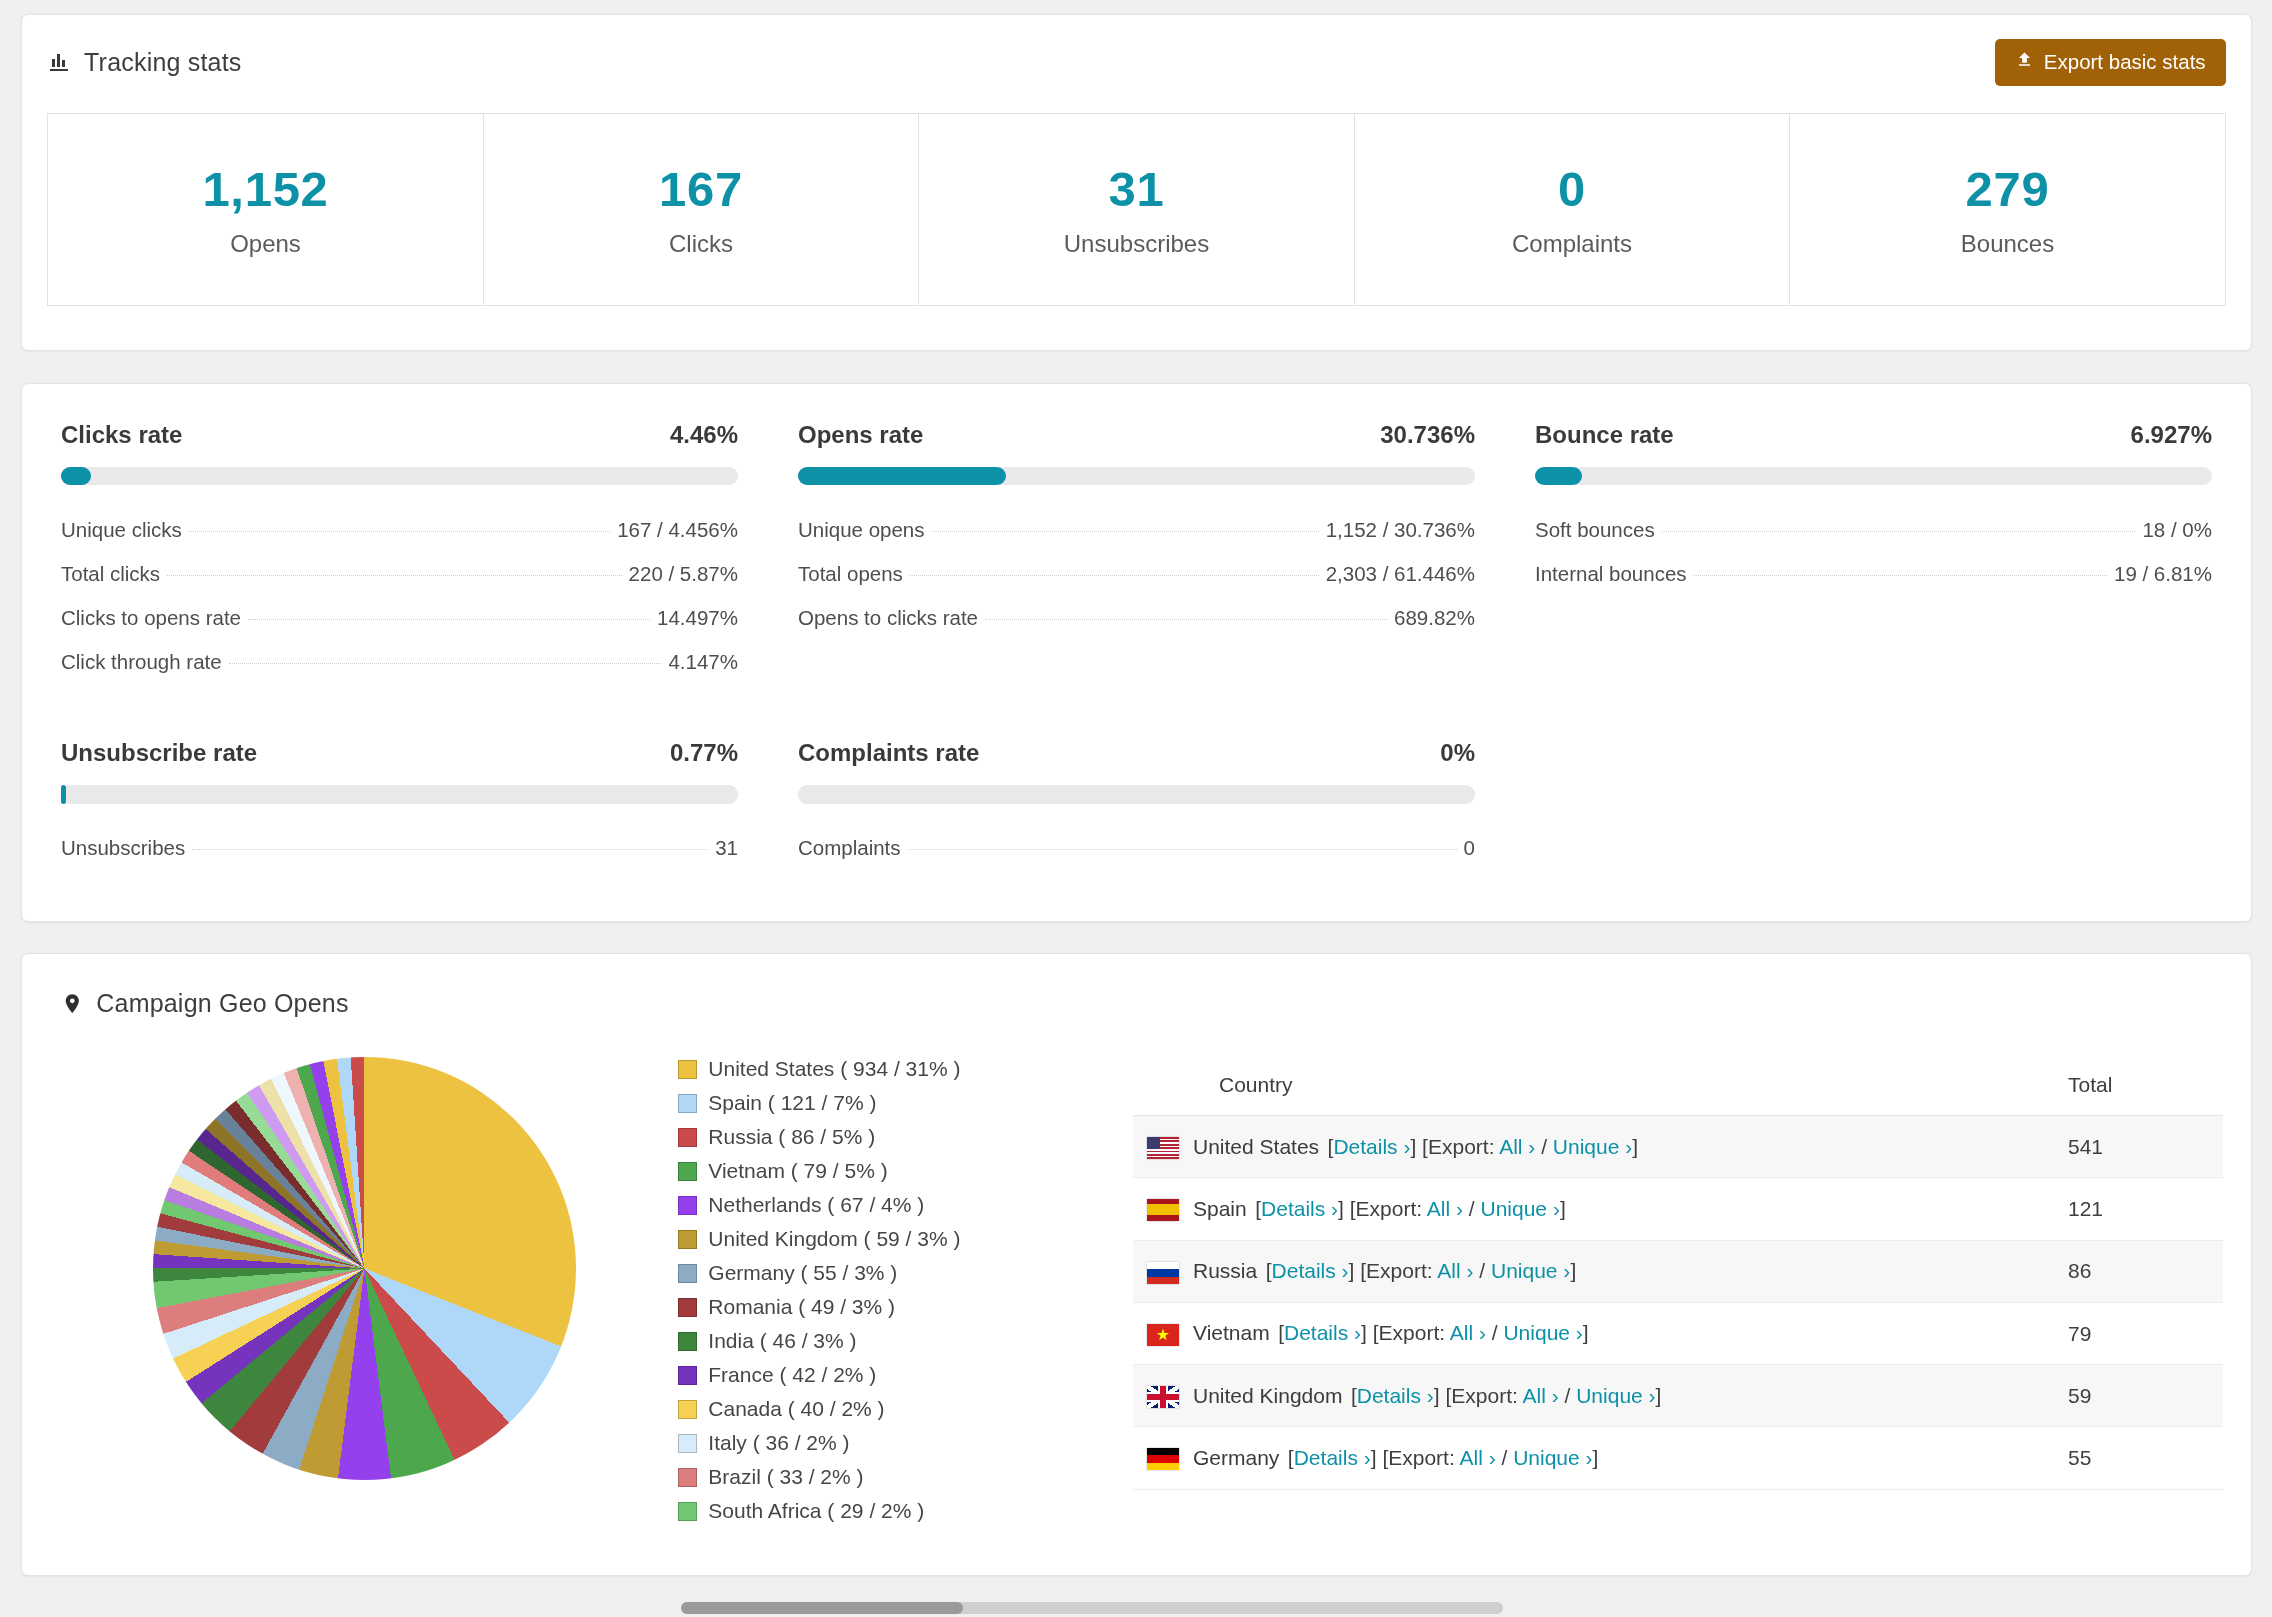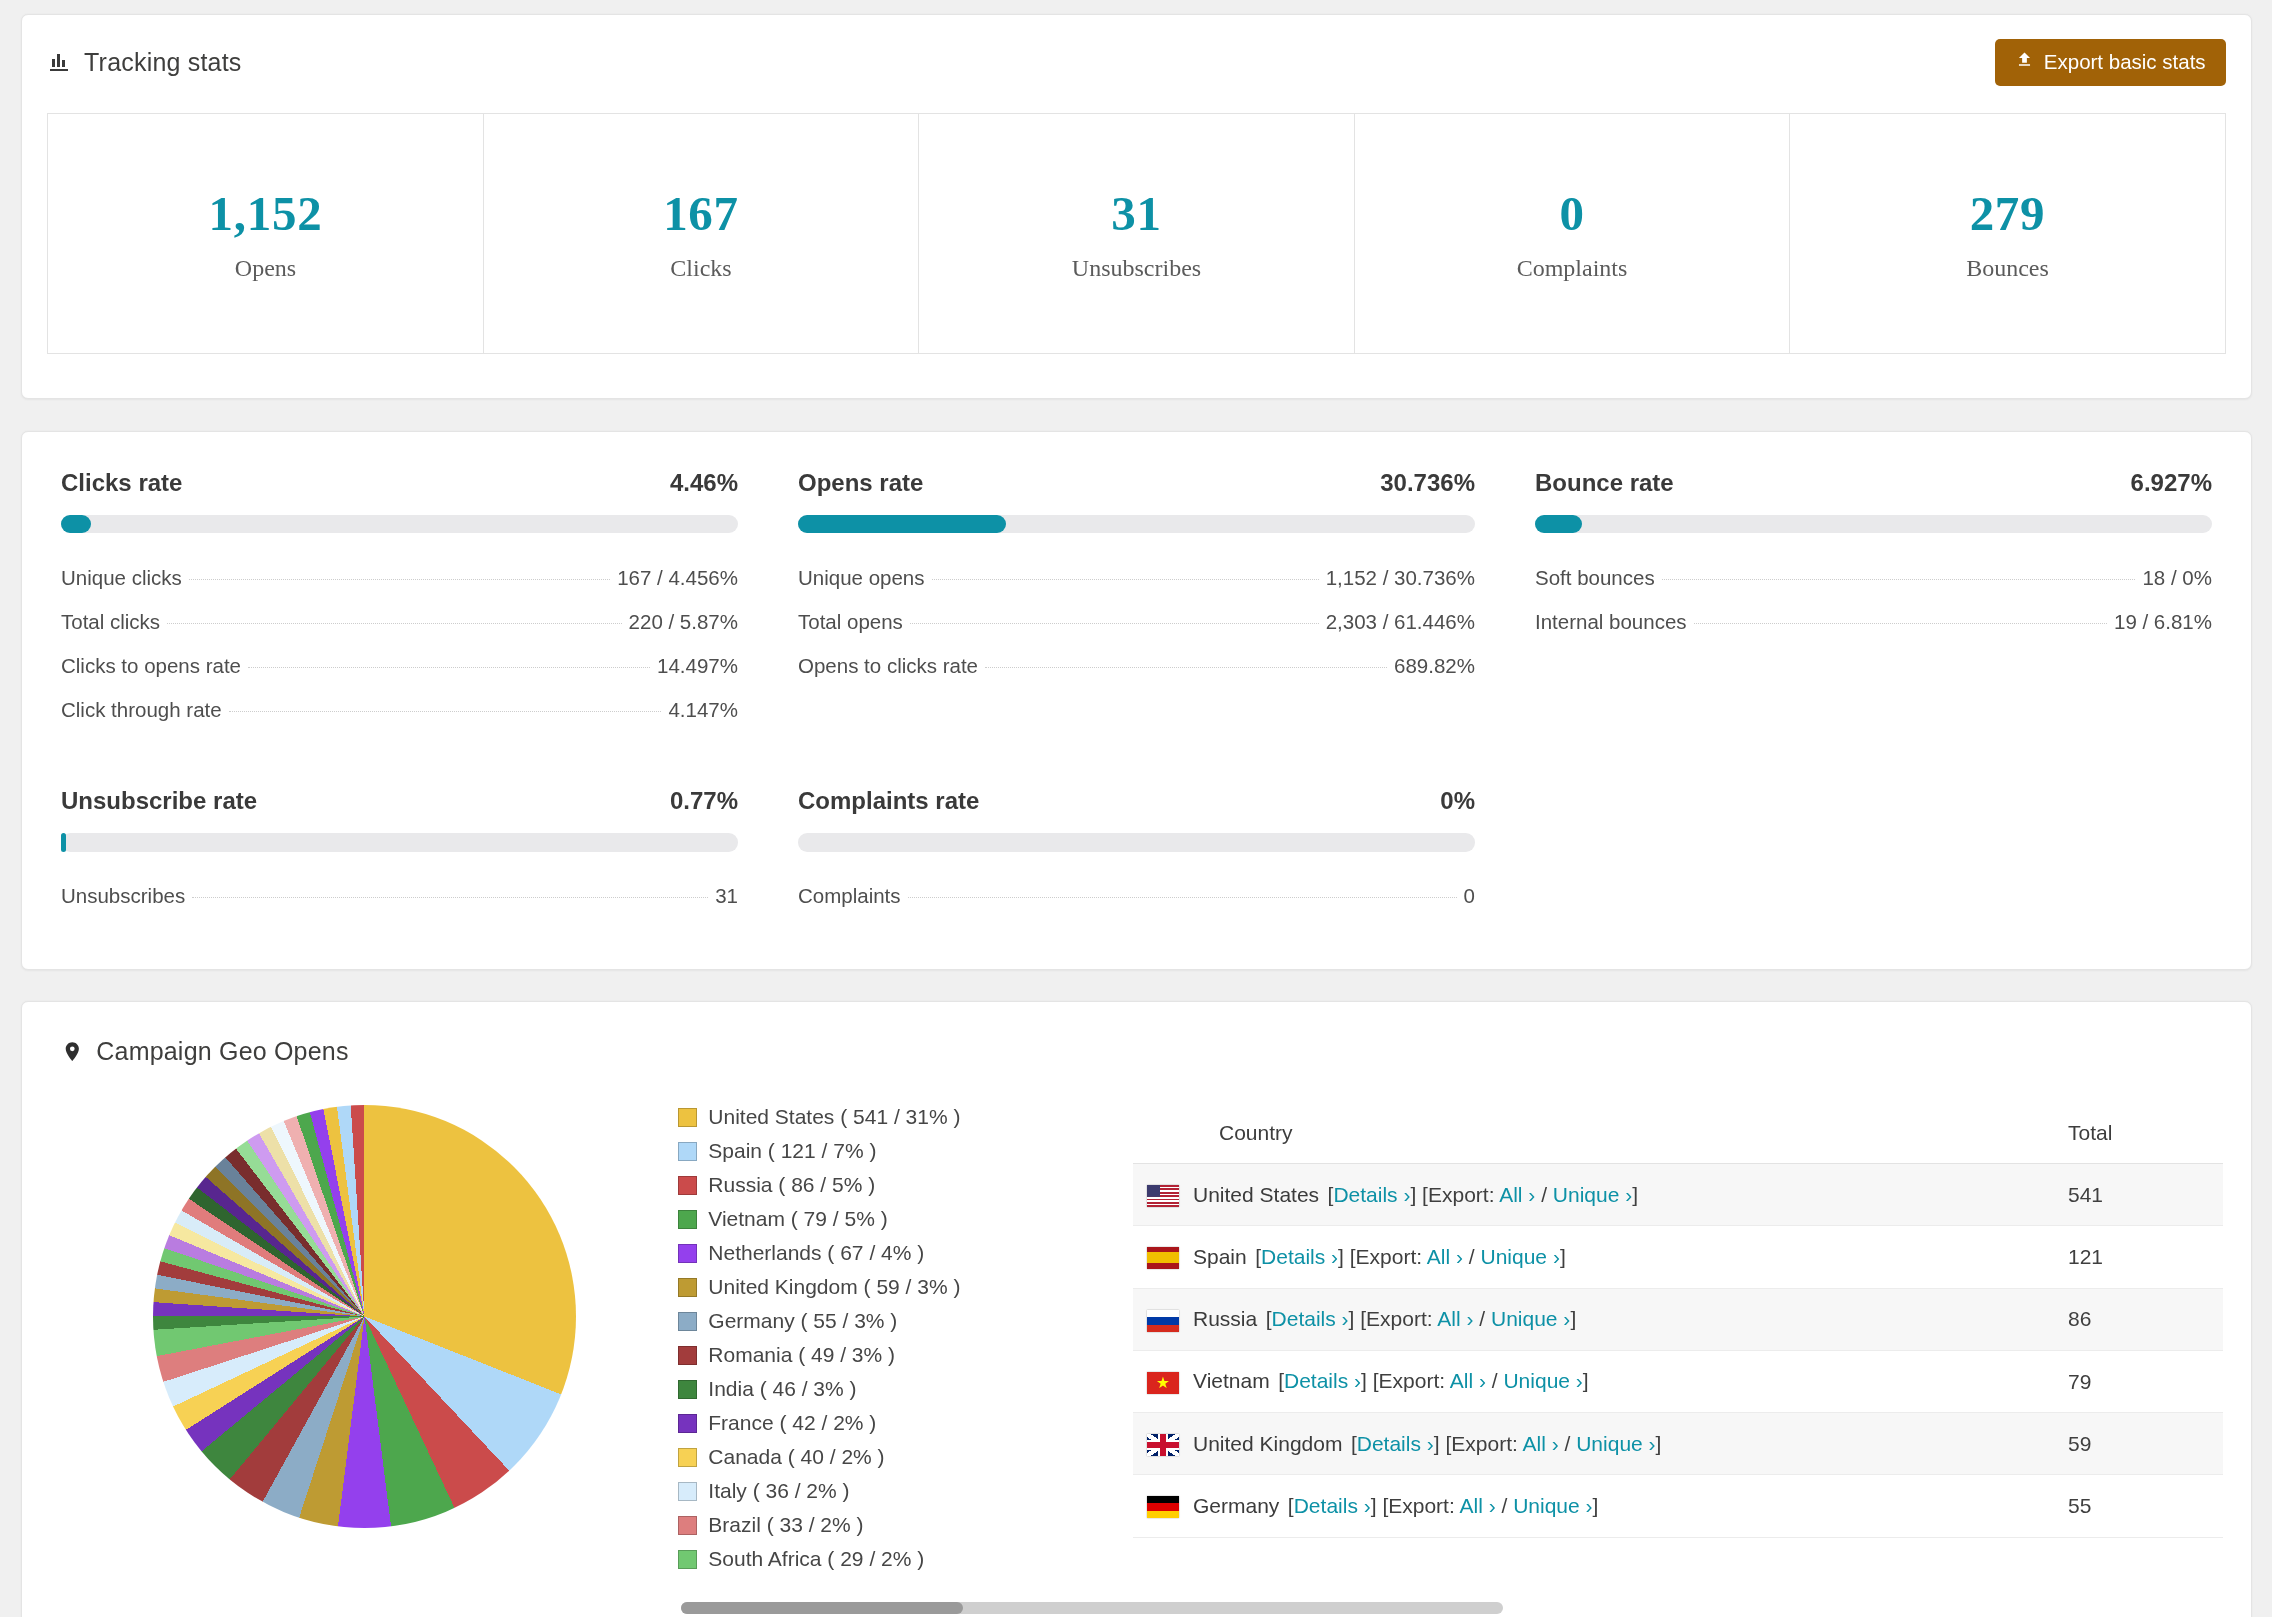--- a/index.html
+++ b/index.html
@@ -20,24 +20,23 @@
   .card-header { display:flex; align-items:center; gap:12.7px; margin-bottom:27px; }
   .card-header h2 { margin:0; font-size:25px; font-weight:500; color:#3e3e3d; letter-spacing:0.2px; }
   .hdr-icon { display:inline-flex; }
   .export-btn {
     margin-left:auto; display:inline-flex; align-items:center; gap:10px;
     border:none; border-radius:5px; padding:11.3px 20px;
     font-family:inherit; font-size:20.5px; color:#fff; cursor:pointer;
   }
   .stats-row { display:flex; }
   .stat-box {
-    flex:1; border:0.7px solid #e3e3e3; margin-left:-0.7px; height:241px;
+    flex:1; border:0.7px solid #e3e3e3; margin-left:-0.7px; height:193px;
     display:flex; flex-direction:column; justify-content:center; align-items:center;
     background:#fff;
-    font-family:Liberation Serif, serif;
   }
   .stat-box:first-child { margin-left:0; }
   .stat-value { font-size:49px; font-weight:700; letter-spacing:0.7px; }
   .stat-label { font-size:24px; color:#5b5b5b; margin-top:13px; }
   
   .card-rates { padding:37px 39px 51px; margin-bottom:31px; }
   .rates-grid { display:grid; grid-template-columns:repeat(3,1fr); column-gap:60px; row-gap:55px; }
   .rate-head { display:flex; justify-content:space-between; align-items:baseline;
                font-size:24px; font-weight:700; color:#3a3a3a; margin-bottom:18.4px; }
   .bar { height:18.4px; background:#e9e9eb; border-radius:9.2px; }
@@ -261,21 +260,21 @@
             <path fill="#2f2f2f" d="M12 2C8.1 2 5 5.1 5 9c0 5.2 7 13 7 13s7-7.8 7-13c0-3.9-3.1-7-7-7zm0 9.5A2.5 2.5 0 1 1 12 6.5a2.5 2.5 0 0 1 0 5z"></path>
           </svg>
       </span>
       <h2>Campaign Geo Opens</h2>
     </div>
     <div class="geo-body">
       <div class="pie" id="pie" style="background: conic-gradient(rgb(237, 194, 64) 0%, rgb(237, 194, 64) 31%, rgb(175, 216, 248) 31%, rgb(175, 216, 248) 38%, rgb(203, 75, 75) 38%, rgb(203, 75, 75) 43%, rgb(77, 167, 77) 43%, rgb(77, 167, 77) 48%, rgb(148, 64, 237) 48%, rgb(148, 64, 237) 52%, rgb(190, 155, 51) 52%, rgb(190, 155, 51) 55%, rgb(140, 172, 198) 55%, rgb(140, 172, 198) 58%, rgb(162, 60, 60) 58%, rgb(162, 60, 60) 61%, rgb(62, 134, 62) 61%, rgb(62, 134, 62) 64%, rgb(118, 51, 190) 64%, rgb(118, 51, 190) 66%, rgb(247, 209, 84) 66%, rgb(247, 209, 84) 68%, rgb(215, 236, 251) 68%, rgb(215, 236, 251) 70%, rgb(221, 126, 126) 70%, rgb(221, 126, 126) 72%, rgb(113, 200, 113) 72%, rgb(113, 200, 113) 74%, rgb(62, 134, 62) 74%, rgb(62, 134, 62) 75.04%, rgb(118, 51, 190) 75.04%, rgb(118, 51, 190) 76.08%, rgb(190, 155, 51) 76.08%, rgb(190, 155, 51) 77.12%, rgb(140, 172, 198) 77.12%, rgb(140, 172, 198) 78.16%, rgb(162, 60, 60) 78.16%, rgb(162, 60, 60) 79.2%, rgb(113, 200, 113) 79.2%, rgb(113, 200, 113) 80.24%, rgb(185, 124, 224) 80.24%, rgb(185, 124, 224) 81.28%, rgb(246, 232, 160) 81.28%, rgb(246, 232, 160) 82.32%, rgb(216, 236, 248) 82.32%, rgb(216, 236, 248) 83.36%, rgb(224, 124, 124) 83.36%, rgb(224, 124, 124) 84.4%, rgb(47, 101, 47) 84.4%, rgb(47, 101, 47) 85.44%, rgb(88, 38, 143) 85.44%, rgb(88, 38, 143) 86.48%, rgb(142, 116, 38) 86.48%, rgb(142, 116, 38) 87.52%, rgb(105, 130, 154) 87.52%, rgb(105, 130, 154) 88.56%, rgb(121, 45, 45) 88.56%, rgb(121, 45, 45) 89.6%, rgb(150, 220, 150) 89.6%, rgb(150, 220, 150) 90.64%, rgb(206, 155, 240) 90.64%, rgb(206, 155, 240) 91.68%, rgb(237, 224, 168) 91.68%, rgb(237, 224, 168) 92.72%, rgb(238, 247, 253) 92.72%, rgb(238, 247, 253) 93.76%, rgb(239, 176, 176) 93.76%, rgb(239, 176, 176) 94.8%, rgb(77, 167, 77) 94.8%, rgb(77, 167, 77) 95.84%, rgb(148, 64, 237) 95.84%, rgb(148, 64, 237) 96.88%, rgb(237, 194, 64) 96.88%, rgb(237, 194, 64) 97.92%, rgb(175, 216, 248) 97.92%, rgb(175, 216, 248) 98.96%, rgb(203, 75, 75) 98.96%, rgb(203, 75, 75) 100%);"></div>
       <ul class="legend" id="legend">
           <li>
             <span class="swatch" style="background:#edc240"></span>
-            <span>United States ( 541 / 31% )</span>
+            <span>United States ( 934 / 31% )</span>
           </li>
           <li>
             <span class="swatch" style="background:#afd8f8"></span>
             <span>Spain ( 121 / 7% )</span>
           </li>
           <li>
             <span class="swatch" style="background:#cb4b4b"></span>
             <span>Russia ( 86 / 5% )</span>
           </li>
           <li>

